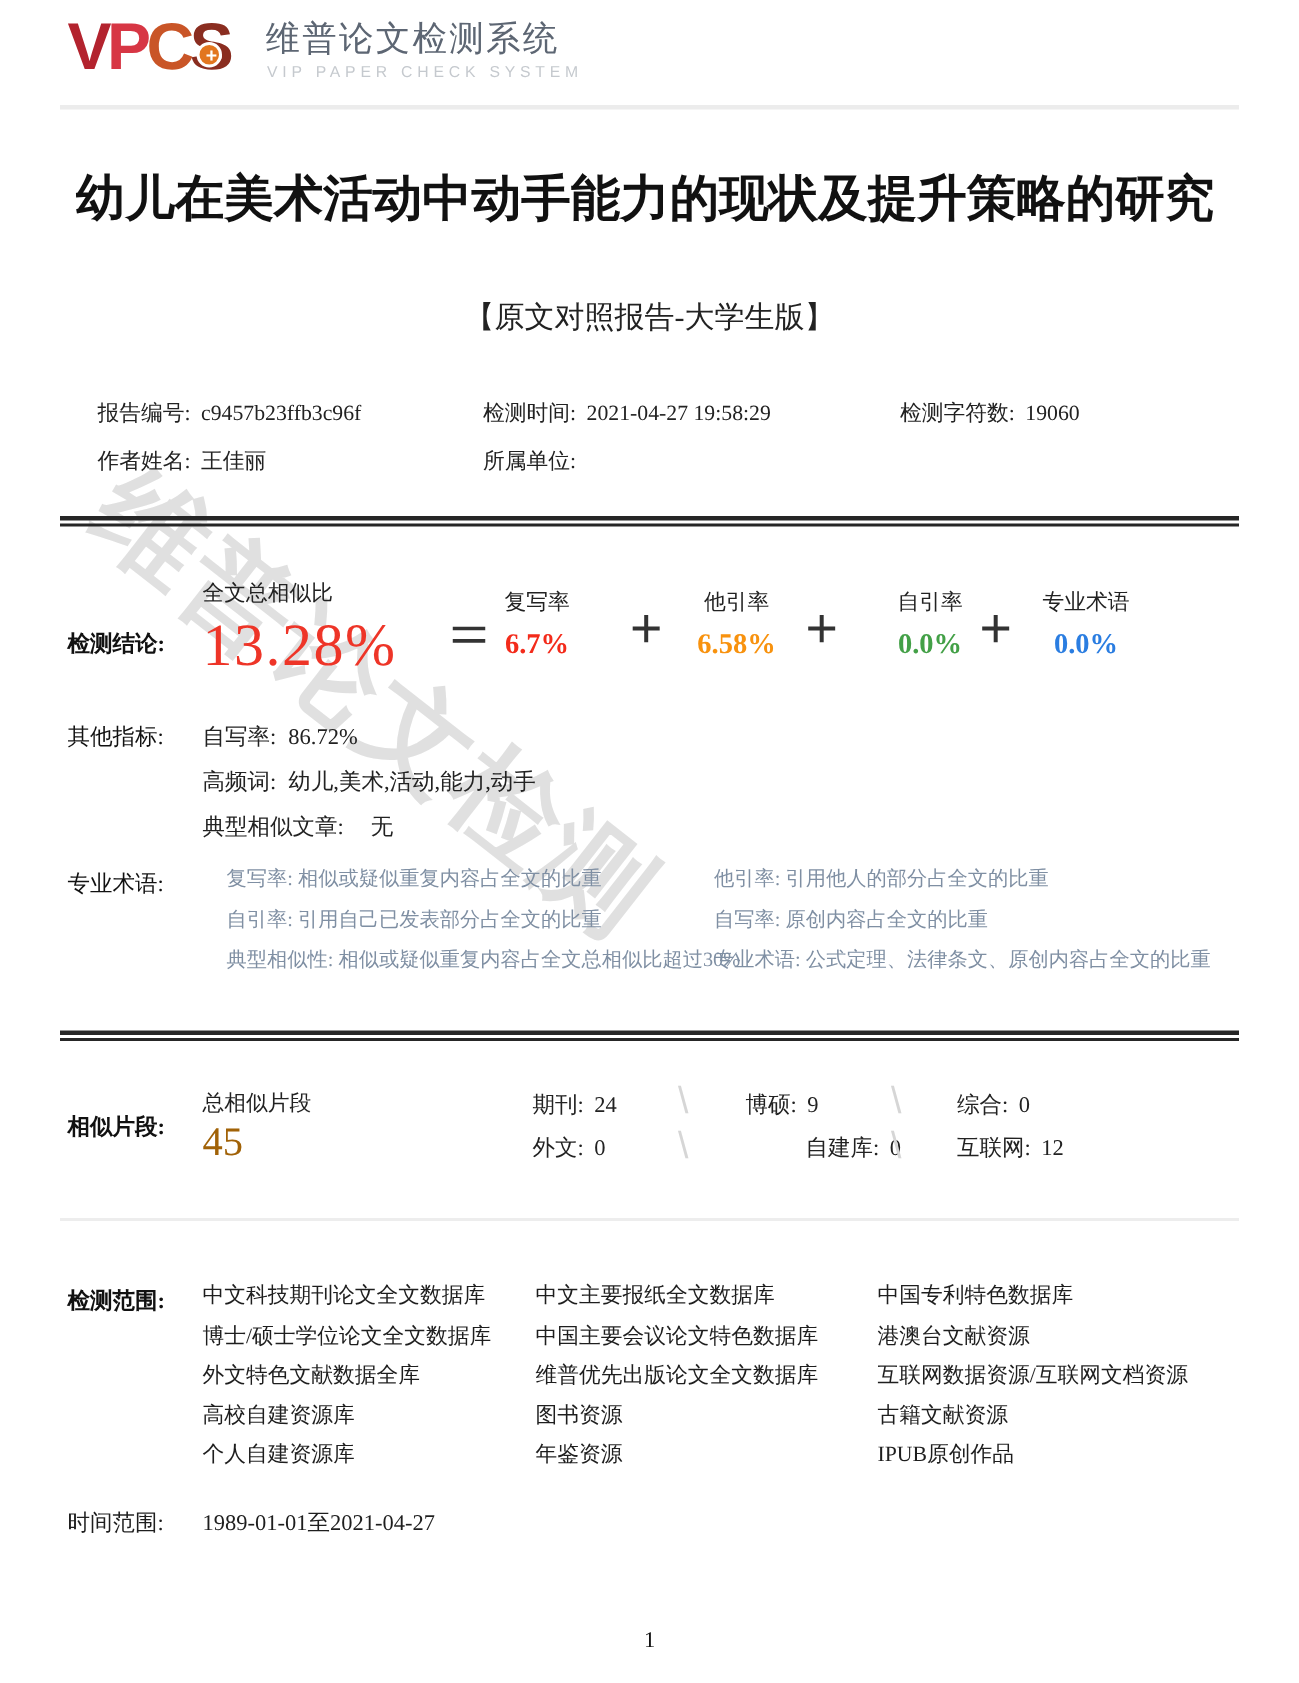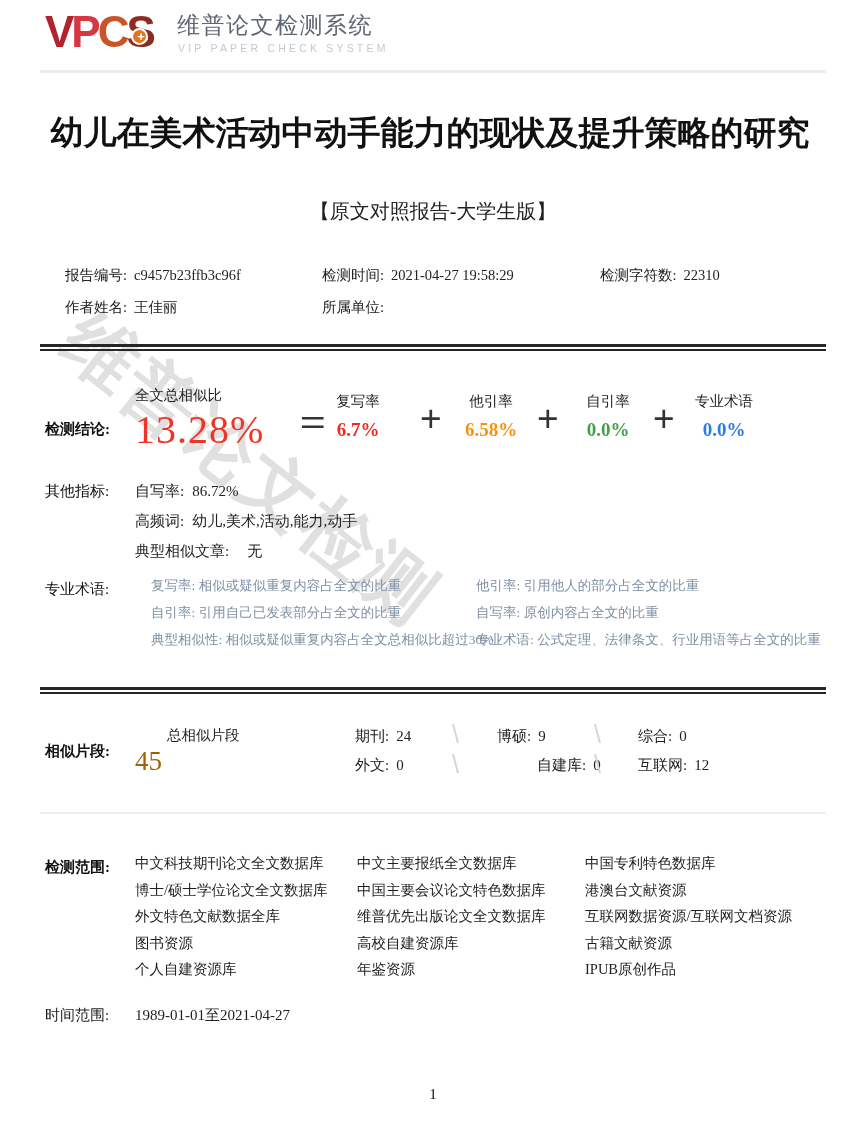--- a/index.html
+++ b/index.html
@@ -65,21 +65,21 @@
   
   .om-row { left:135px; font-size:15px; color:#222; white-space:nowrap; }
   .om-row .lbl { margin-right:8px; }
 
   
   .notes-grid { left:151px; top:577px; width:696px; display:grid;
     grid-template-columns:325px auto; grid-auto-rows:27px; }
   .notes-grid .note { font-size:13.5px; color:#7f8fa3; white-space:nowrap; }
 
   
-  .frag-total-label { left:135px; top:726px; font-size:14.5px; color:#222;margin-left:32px; }
+  .frag-total-label { left:135px; top:726px; font-size:14.5px; color:#222; }
   .frag-total-value { left:135px; top:746px; font-size:27px; color:#a16207; }
   .frag-cell { font-size:15px; color:#222; white-space:nowrap; }
   .frag-cell .lbl { margin-right:7px; }
   .frag-sep { color:#d6d6d6; font-size:25px; font-family:"Liberation Sans",sans-serif; }
 
   
   .scope-grid { left:135px; top:854px; width:696px; display:grid;
     grid-template-columns:222px 228px auto; grid-auto-rows:26.5px; }
   .scope-grid .scope-item { font-size:14.5px; color:#1e1e1e; white-space:nowrap; }
 
@@ -108,21 +108,21 @@
     <div class="abs doc-title">幼儿在美术活动中动手能力的现状及提升策略的研究</div>
     <div class="abs doc-subtitle">【原文对照报告-大学生版】</div>
 
     <div class="abs info-cell" style="left:65px; top:266px;">
       <span class="lbl">报告编号:</span><span>c9457b23ffb3c96f</span>
     </div>
     <div class="abs info-cell" style="left:322px; top:266px;">
       <span class="lbl">检测时间:</span><span>2021-04-27 19:58:29</span>
     </div>
     <div class="abs info-cell" style="left:600px; top:266px;">
-      <span class="lbl">检测字符数:</span><span>22310</span>
+      <span class="lbl">检测字符数:</span><span>19060</span>
     </div>
     <div class="abs info-cell" style="left:65px; top:298px;">
       <span class="lbl">作者姓名:</span><span>王佳丽</span>
     </div>
     <div class="abs info-cell" style="left:322px; top:298px;">
       <span class="lbl">所属单位:</span><span></span>
     </div>
 
     <div class="abs dline" style="top:344px;"></div>
 
@@ -135,21 +135,21 @@
     <div class="abs metric-col" style="left:312px;">
       <div class="m-label">复写率</div>
       <div class="m-value" style="color: rgb(243, 43, 27);">6.7%</div>
     </div>
     <div class="abs op op-plus" style="left:420px;">+</div>
     <div class="abs metric-col" style="left:445px;">
       <div class="m-label">他引率</div>
       <div class="m-value" style="color: rgb(248, 146, 14);">6.58%</div>
     </div>
     <div class="abs op op-plus" style="left:537px;">+</div>
-    <div class="abs metric-col" style="left:562px;text-align:center;">
+    <div class="abs metric-col" style="left:574px;text-align:center;">
       <div class="m-label">自引率</div>
       <div class="m-value" style="color: rgb(67, 160, 71);">0.0%</div>
     </div>
     <div class="abs op op-plus" style="left:653px;">+</div>
     <div class="abs metric-col" style="left:678px;">
       <div class="m-label">专业术语</div>
       <div class="m-value" style="color: rgb(42, 125, 225);">0.0%</div>
     </div>
 
     <div class="abs sec-label" style="top:482px;">其他指标:</div>
@@ -163,21 +163,21 @@
       <span class="lbl" style="margin-right:18px;">典型相似文章:</span><span>无</span>
     </div>
 
     <div class="abs sec-label" style="top:580px;">专业术语:</div>
     <div class="abs notes-grid">
       <div class="note">复写率: 相似或疑似重复内容占全文的比重</div>
       <div class="note">他引率: 引用他人的部分占全文的比重</div>
       <div class="note">自引率: 引用自己已发表部分占全文的比重</div>
       <div class="note">自写率: 原创内容占全文的比重</div>
       <div class="note">典型相似性: 相似或疑似重复内容占全文总相似比超过30%</div>
-      <div class="note">专业术语: 公式定理、法律条文、行业用语等占全文的比重</div>
+      <div class="note">专业术语: 公式定理、法律条文、原创内容占全文的比重</div>
     </div>
 
     <div class="abs dline" style="top:687px;"></div>
 
     <div class="abs sec-label bold" style="top:742px;">相似片段:</div>
     <div class="abs frag-total-label">总相似片段</div>
     <div class="abs frag-total-value">45</div>
 
     <div class="abs frag-cell" style="left:355px; top:727px;">
       <span class="lbl">期刊:</span><span>24</span>
@@ -208,22 +208,22 @@
     <div class="abs scope-grid">
       <div class="scope-item">中文科技期刊论文全文数据库</div>
       <div class="scope-item">中文主要报纸全文数据库</div>
       <div class="scope-item">中国专利特色数据库</div>
       <div class="scope-item">博士/硕士学位论文全文数据库</div>
       <div class="scope-item">中国主要会议论文特色数据库</div>
       <div class="scope-item">港澳台文献资源</div>
       <div class="scope-item">外文特色文献数据全库</div>
       <div class="scope-item">维普优先出版论文全文数据库</div>
       <div class="scope-item">互联网数据资源/互联网文档资源</div>
+      <div class="scope-item">高校自建资源库</div>
       <div class="scope-item">图书资源</div>
-      <div class="scope-item">高校自建资源库</div>
       <div class="scope-item">古籍文献资源</div>
       <div class="scope-item">个人自建资源库</div>
       <div class="scope-item">年鉴资源</div>
       <div class="scope-item">IPUB原创作品</div>
     </div>
 
     <div class="abs time-label">时间范围:</div>
     <div class="abs time-value">1989-01-01至2021-04-27</div>
 
     <div class="abs page-num">1</div>

